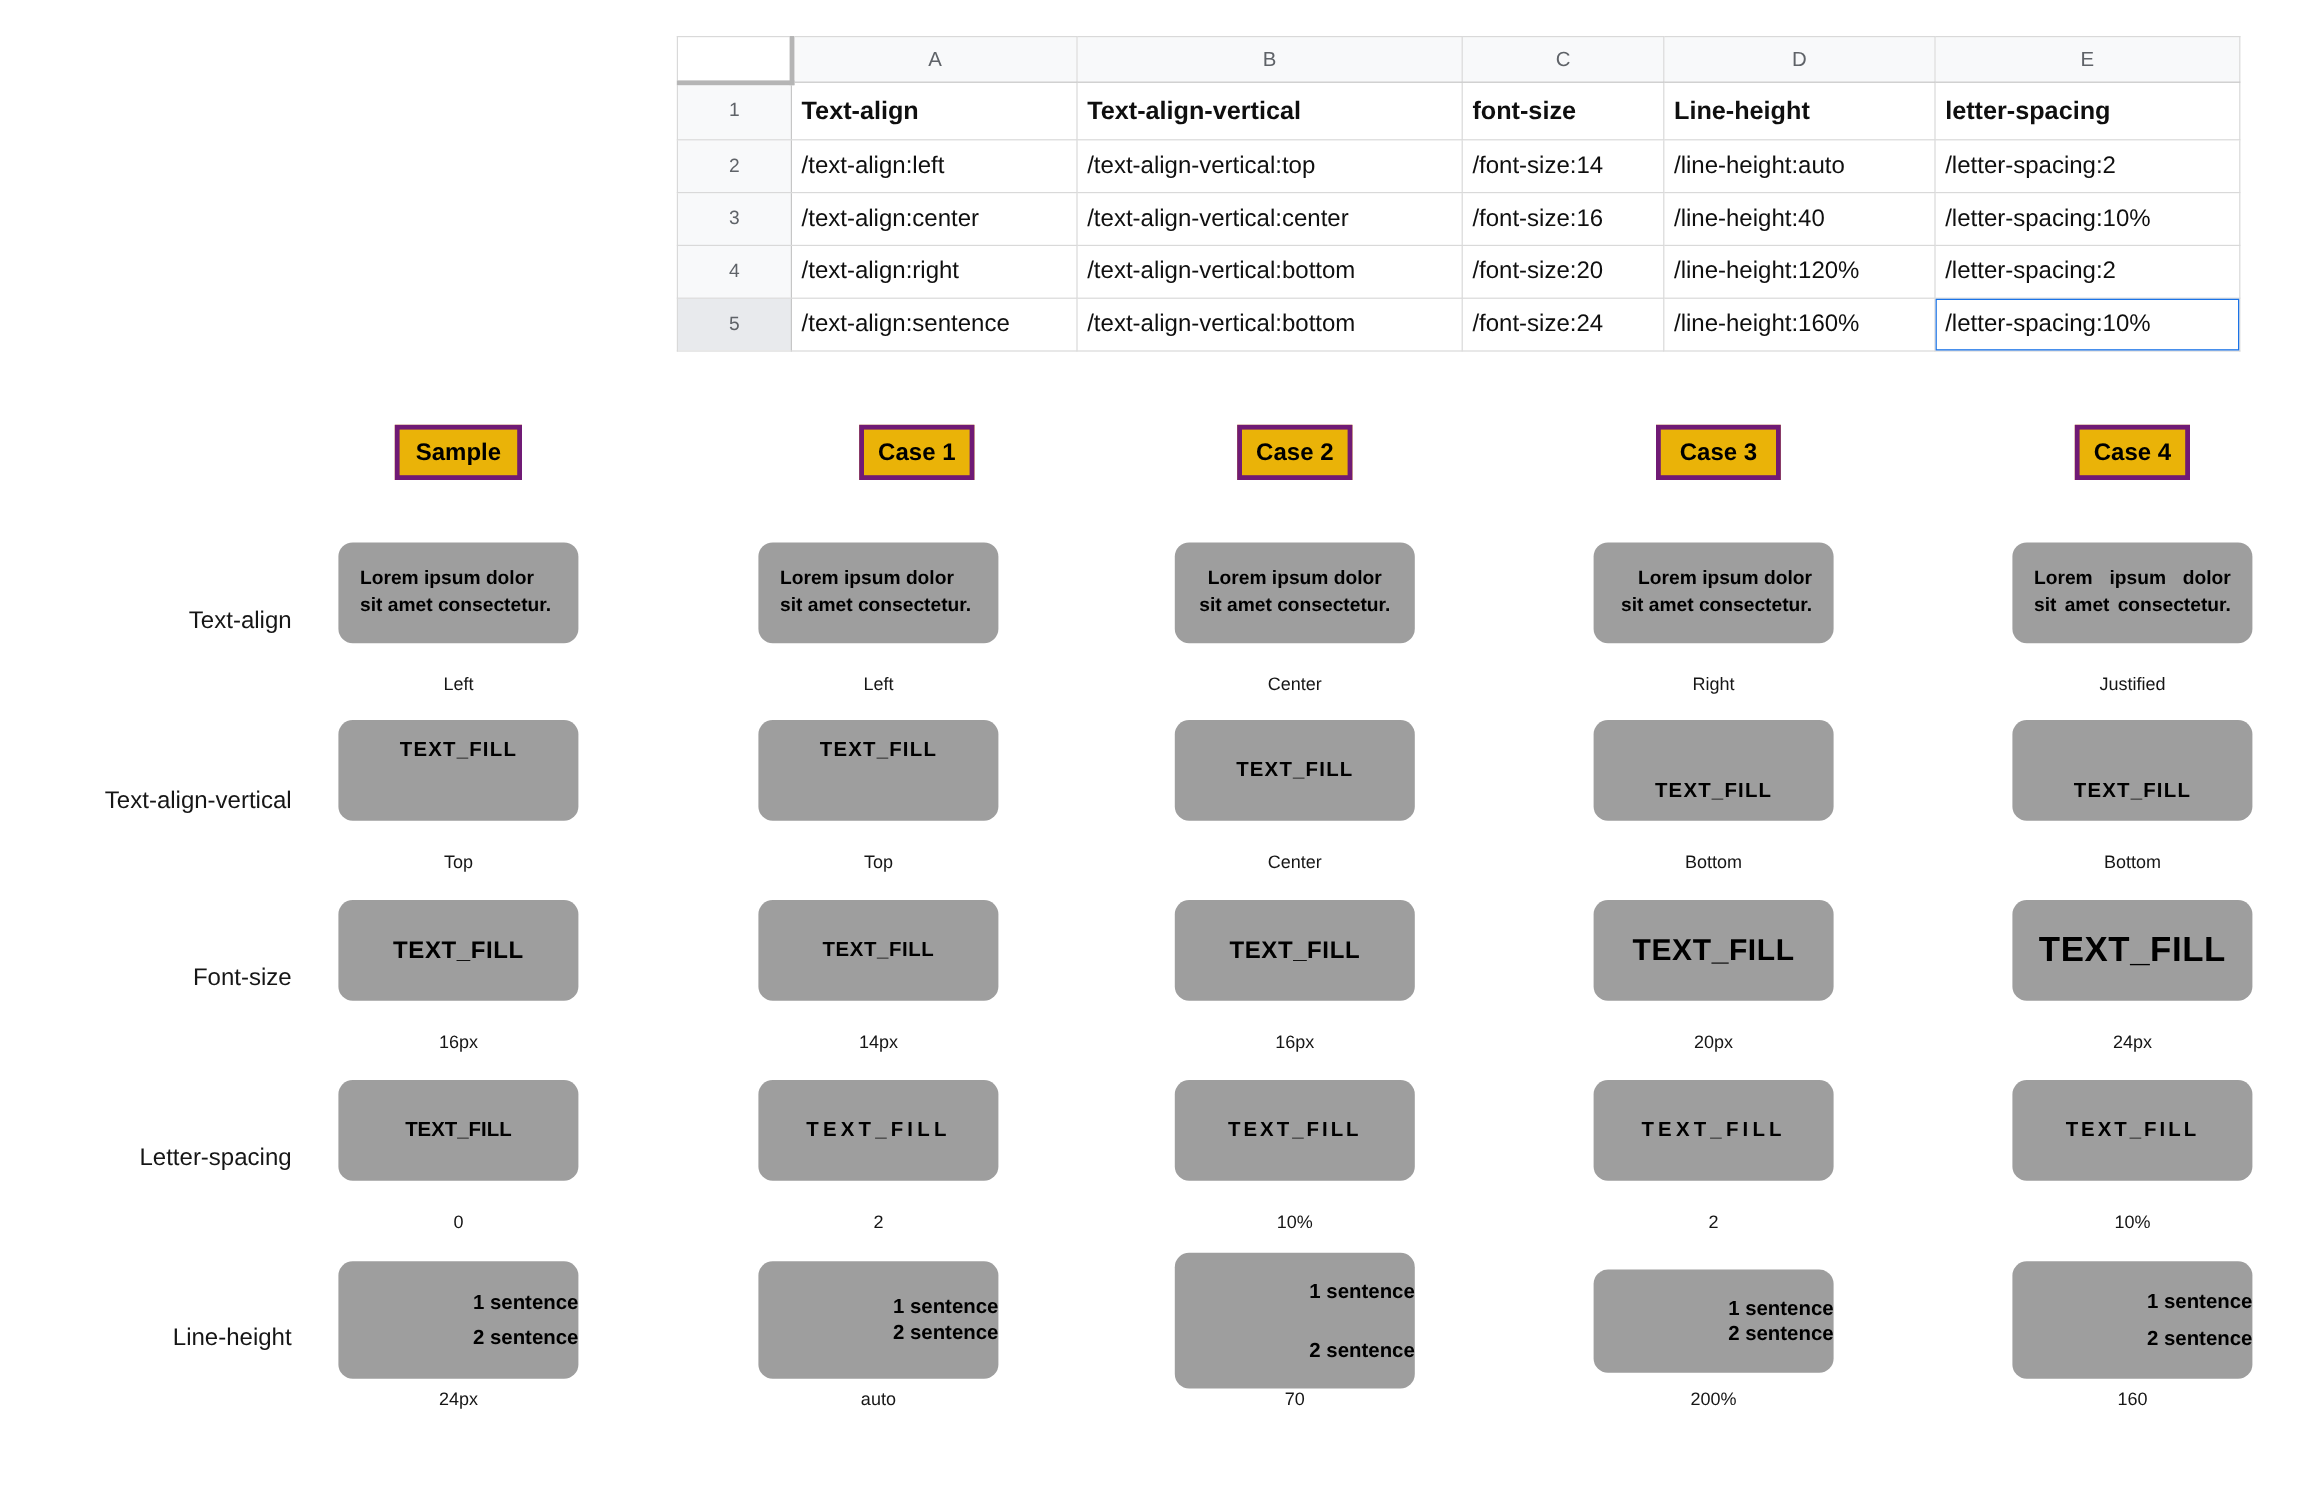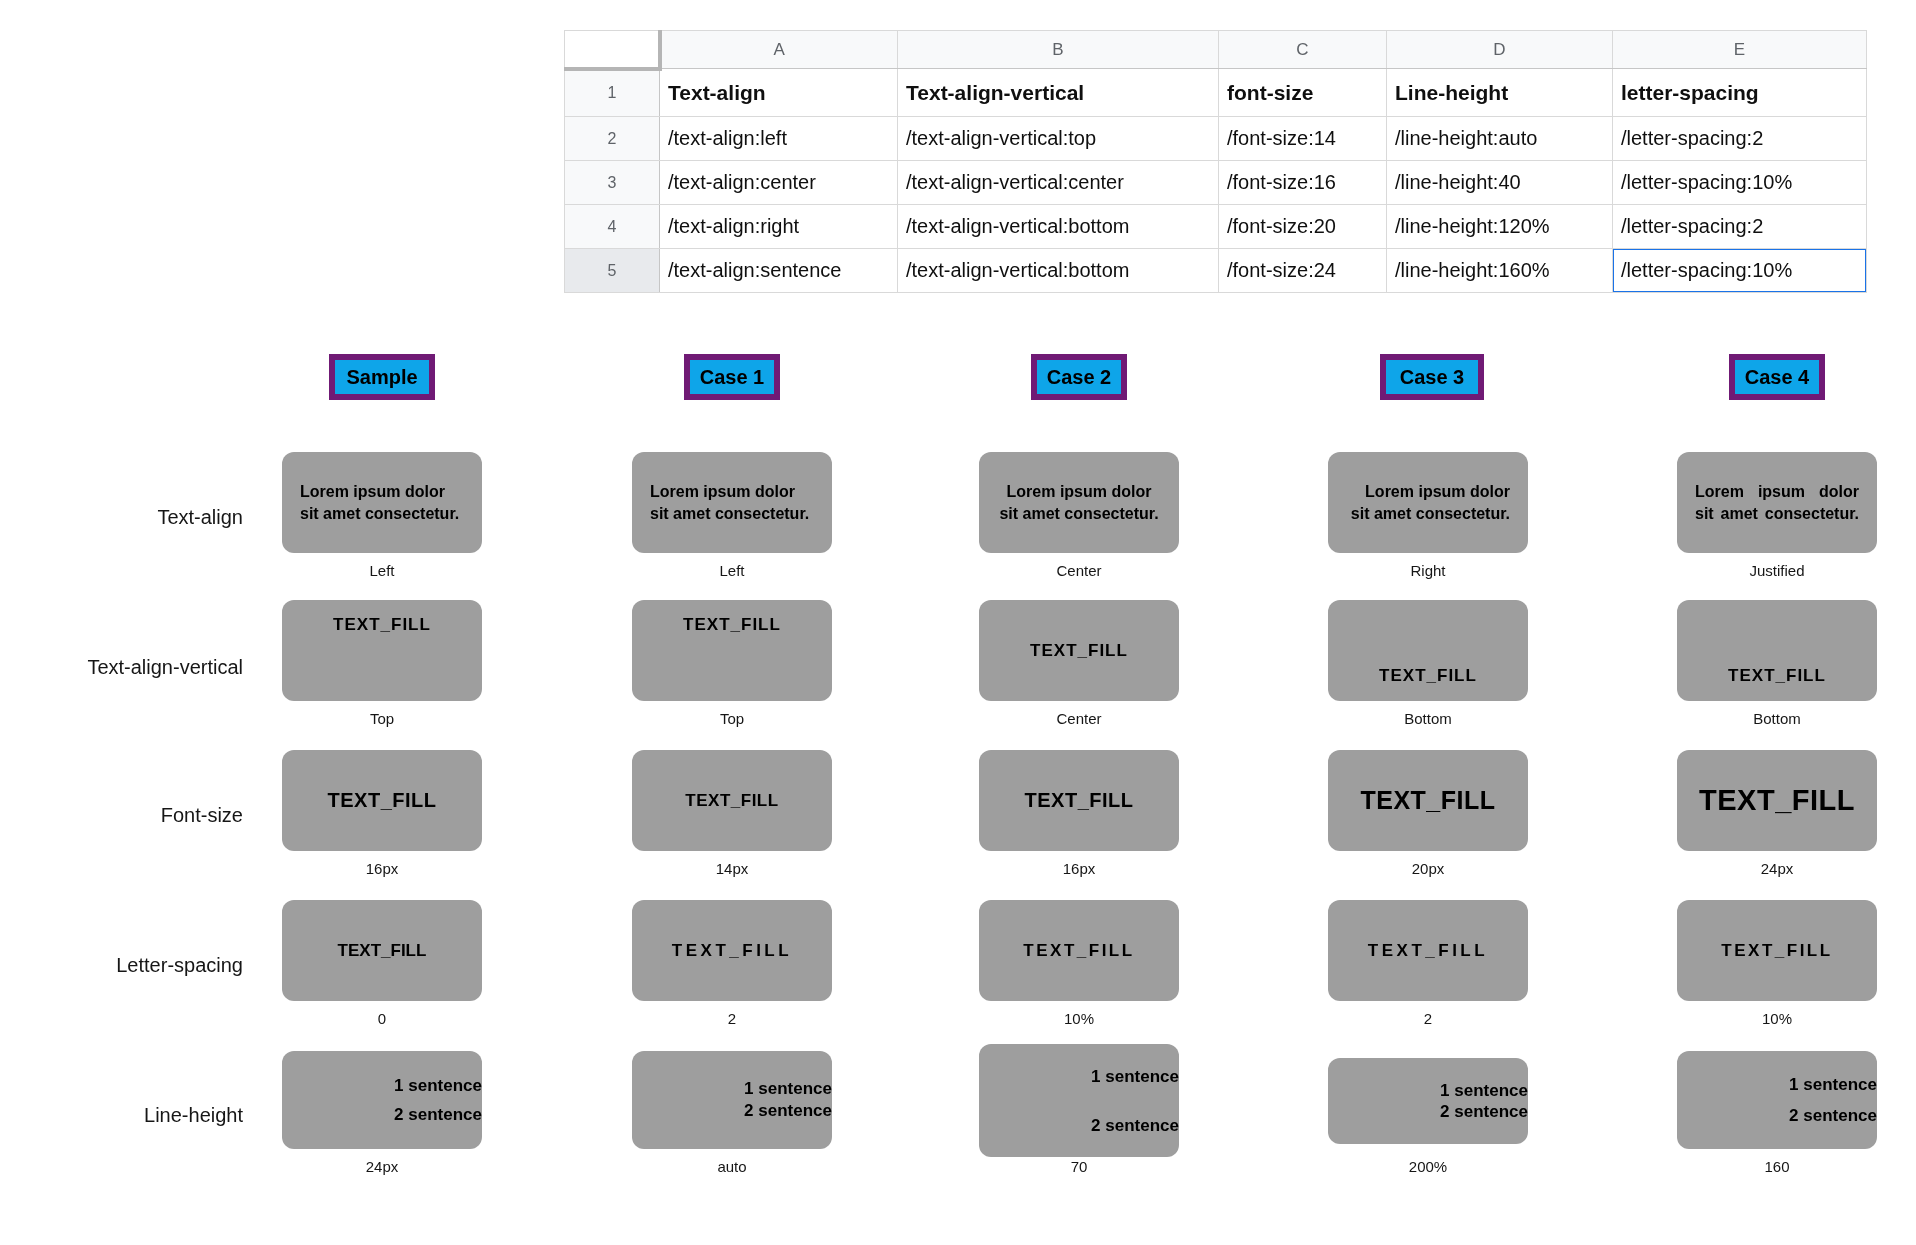--- a/index.html
+++ b/index.html
@@ -34,30 +34,30 @@
     border-right:4px solid #b5b5b5;border-bottom:4px solid #b5b5b5;
   }
   .sheet tr.r1 td.cell{font-weight:700;font-size:21px;}
   .sheet td.sel{position:relative;}
   .sheet td.sel::after{
     content:"";position:absolute;inset:-1px;border:2px solid #1a73e8;pointer-events:none;
   }
 
   
   .hd{
-    position:absolute;top:354px;height:46px;background:#0ea5e9;border:6px solid #701a75;
+    position:absolute;top:354px;height:46px;background:#eab308;border:4px solid #701a75;
     display:flex;align-items:center;justify-content:center;
     font-weight:700;font-size:20px;box-sizing:border-box;color:#000;
   }
   .rl{
     position:absolute;left:25px;width:218px;text-align:right;
     font-size:20px;color:#161616;line-height:24px;
   }
   .gb{
-    position:absolute;width:200px;height:101px;background:#9e9e9e;border-radius:12px;
+    position:absolute;width:200px;height:84px;background:#9e9e9e;border-radius:12px;
     display:flex;color:#000;font-weight:700;box-sizing:border-box;
   }
   .gb .txt{width:100%;}
   .cap{
     position:absolute;width:200px;text-align:center;font-size:15px;color:#161616;
   }
 
   
   .c1{left:282px;} .c2{left:632px;} .c3{left:979px;} .c4{left:1328px;} .c5{left:1677px;}
 
@@ -157,21 +157,21 @@
     <td class="cell">/text-align:sentence</td>
     <td class="cell">/text-align-vertical:bottom</td>
     <td class="cell">/font-size:24</td>
     <td class="cell">/line-height:160%</td>
     <td class="cell sel">/letter-spacing:10%</td>
   </tr>
 </tbody>
   </table>
 
 <div class="hd" style="left:329px;width:106px;">Sample</div>
-<div class="hd" style="left:684px;width:96px;">Case 1</div>
+<div class="hd" style="left:716px;width:96px;">Case 1</div>
 <div class="hd" style="left:1031px;width:96px;">Case 2</div>
 <div class="hd" style="left:1380px;width:104px;">Case 3</div>
 <div class="hd" style="left:1729px;width:96px;">Case 4</div>
 
 <div class="rl" style="top:505px;">Text-align</div>
 <div class="rl" style="top:655px;">Text-align-vertical</div>
 <div class="rl" style="top:803px;">Font-size</div>
 <div class="rl" style="top:953px;">Letter-spacing</div>
 <div class="rl" style="top:1103px;">Line-height</div>
 

